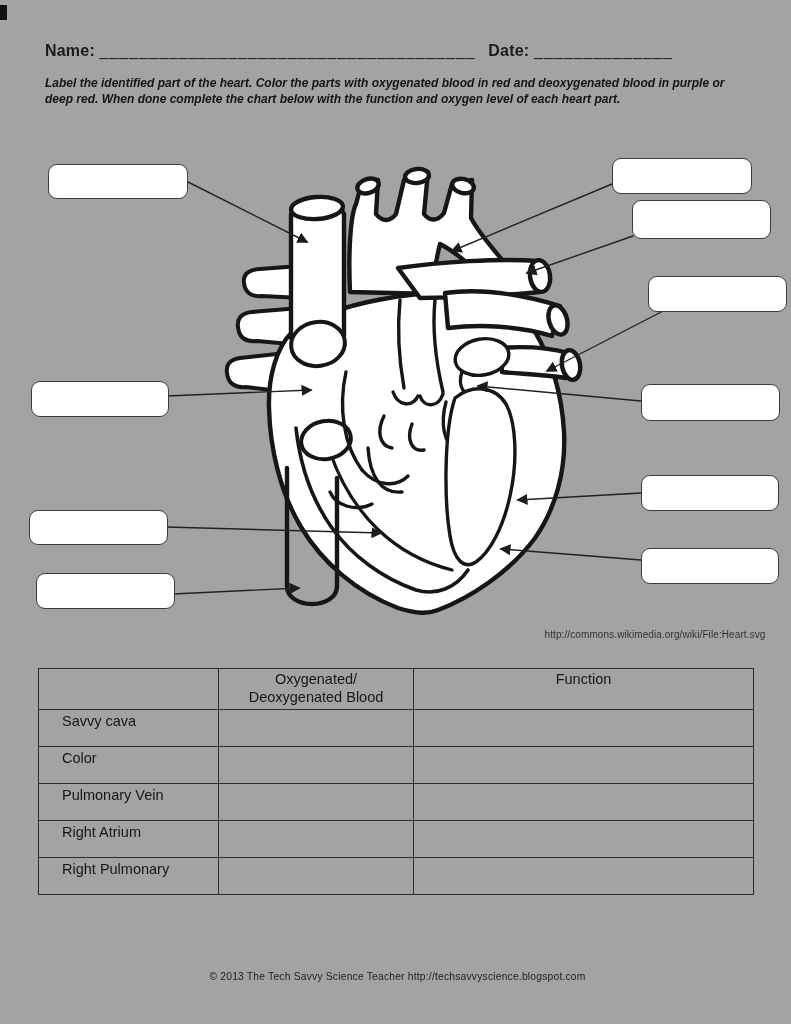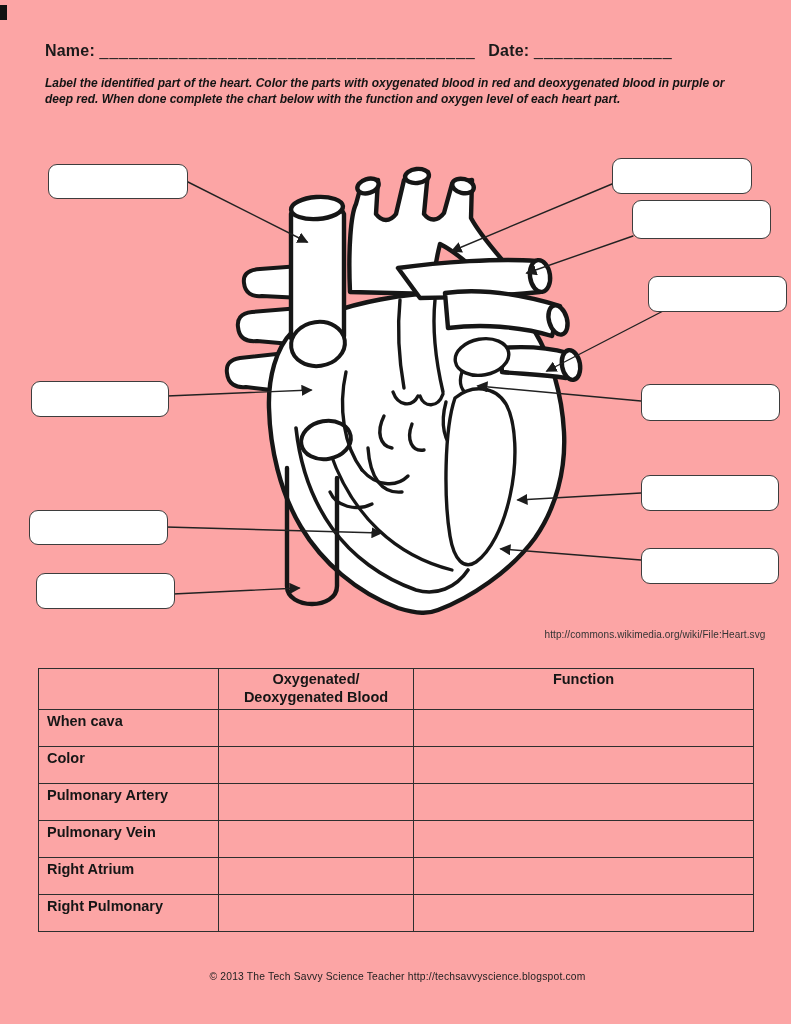--- a/index.html
+++ b/index.html
@@ -1,17 +1,17 @@
 <!DOCTYPE html>
 <html><head>
 <meta charset="utf-8">
 <style>
   html,body{margin:0;padding:0;background:#e8e8e8;}
   .page{
-    position:relative;width:791px;height:1024px;background:#fca5a5;
+    position:relative;width:791px;height:1024px;background:#a3a3a3;
     font-family:"Liberation Sans", sans-serif;color:#1a1a1a;overflow:hidden;
     margin:0 auto;
   }
   .corner-mark{position:absolute;left:0;top:5px;width:7px;height:15px;background:#111;}
   .name-line{position:absolute;left:45px;top:42px;width:720px;font-size:16px;letter-spacing:.2px;white-space:nowrap;}
   .name-line .lbl{font-weight:bold;}
   .blank{letter-spacing:1px;color:#222;}
   .instructions{
     position:absolute;left:45px;top:76px;width:700px;
     font-style:italic;font-size:12px;line-height:1.3;font-weight:bold;color:#141414;
@@ -22,21 +22,21 @@
   }
   .src-caption{
     position:absolute;left:540px;top:629px;width:230px;text-align:center;
     font-size:10px;color:#333;letter-spacing:.1px;
   }
   table.chart{
     position:absolute;left:38px;top:668px;width:715px;border-collapse:collapse;
     font-size:14.5px;color:#161616;table-layout:fixed;
   }
   table.chart td,table.chart th{
-    border:1.9px solid #2e2e2e;vertical-align:top;padding:3px 8px;font-weight:bold;
+    border:1.9px solid #2e2e2e;vertical-align:top;padding:3px 23px;font-weight:normal;
     overflow:hidden;
   }
   table.chart th{text-align:center;height:34px;padding-top:2px;}
   table.chart td{height:30px;}
   col.c1{width:180px;} col.c2{width:195px;} col.c3{width:340px;}
   .hdr2{line-height:1.22;}
   .footer{
     position:absolute;left:2px;top:971px;width:791px;text-align:center;
     font-size:10.3px;color:#222;letter-spacing:.2px;
   }
@@ -177,31 +177,26 @@
     <tbody>
         <tr>
       <th></th>
       <th>
         <div class="hdr2">Oxygenated/</div>
         <div class="hdr2">Deoxygenated Blood</div>
       </th>
       <th>Function</th>
     </tr>
     <tr>
-      <td>When cava</td>
+      <td>Savvy cava</td>
       <td></td>
       <td></td>
     </tr>
     <tr>
       <td>Color</td>
-      <td></td>
-      <td></td>
-    </tr>
-    <tr>
-      <td>Pulmonary Artery</td>
       <td></td>
       <td></td>
     </tr>
     <tr>
       <td>Pulmonary Vein</td>
       <td></td>
       <td></td>
     </tr>
     <tr>
       <td>Right Atrium</td>

